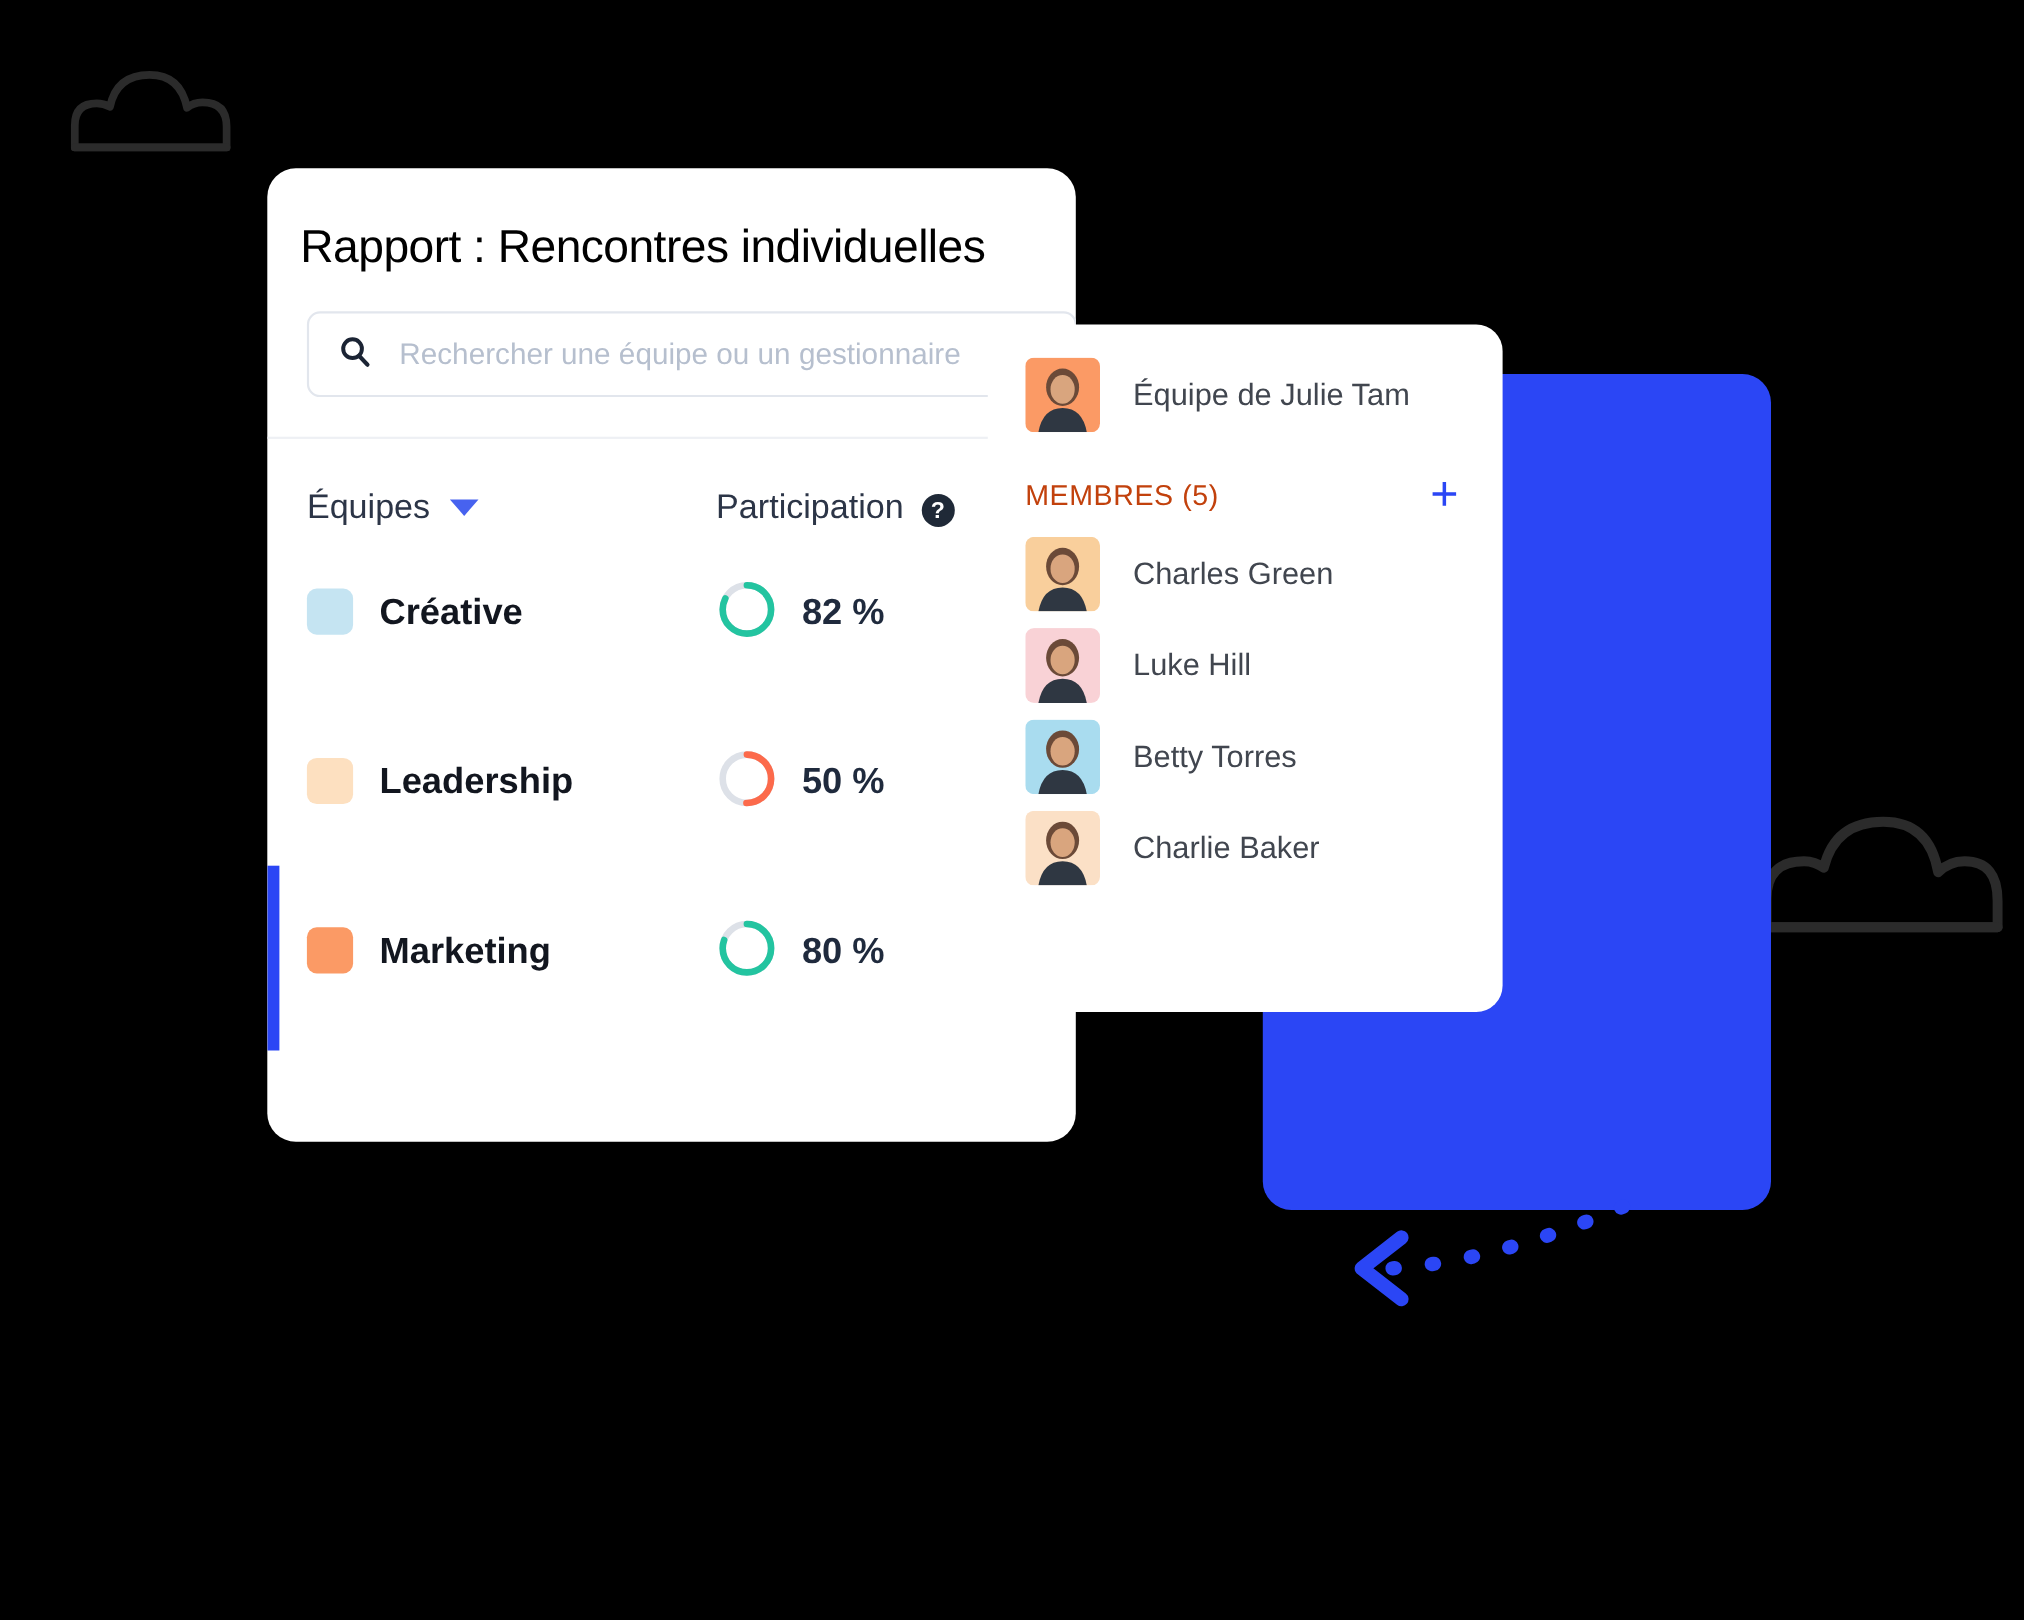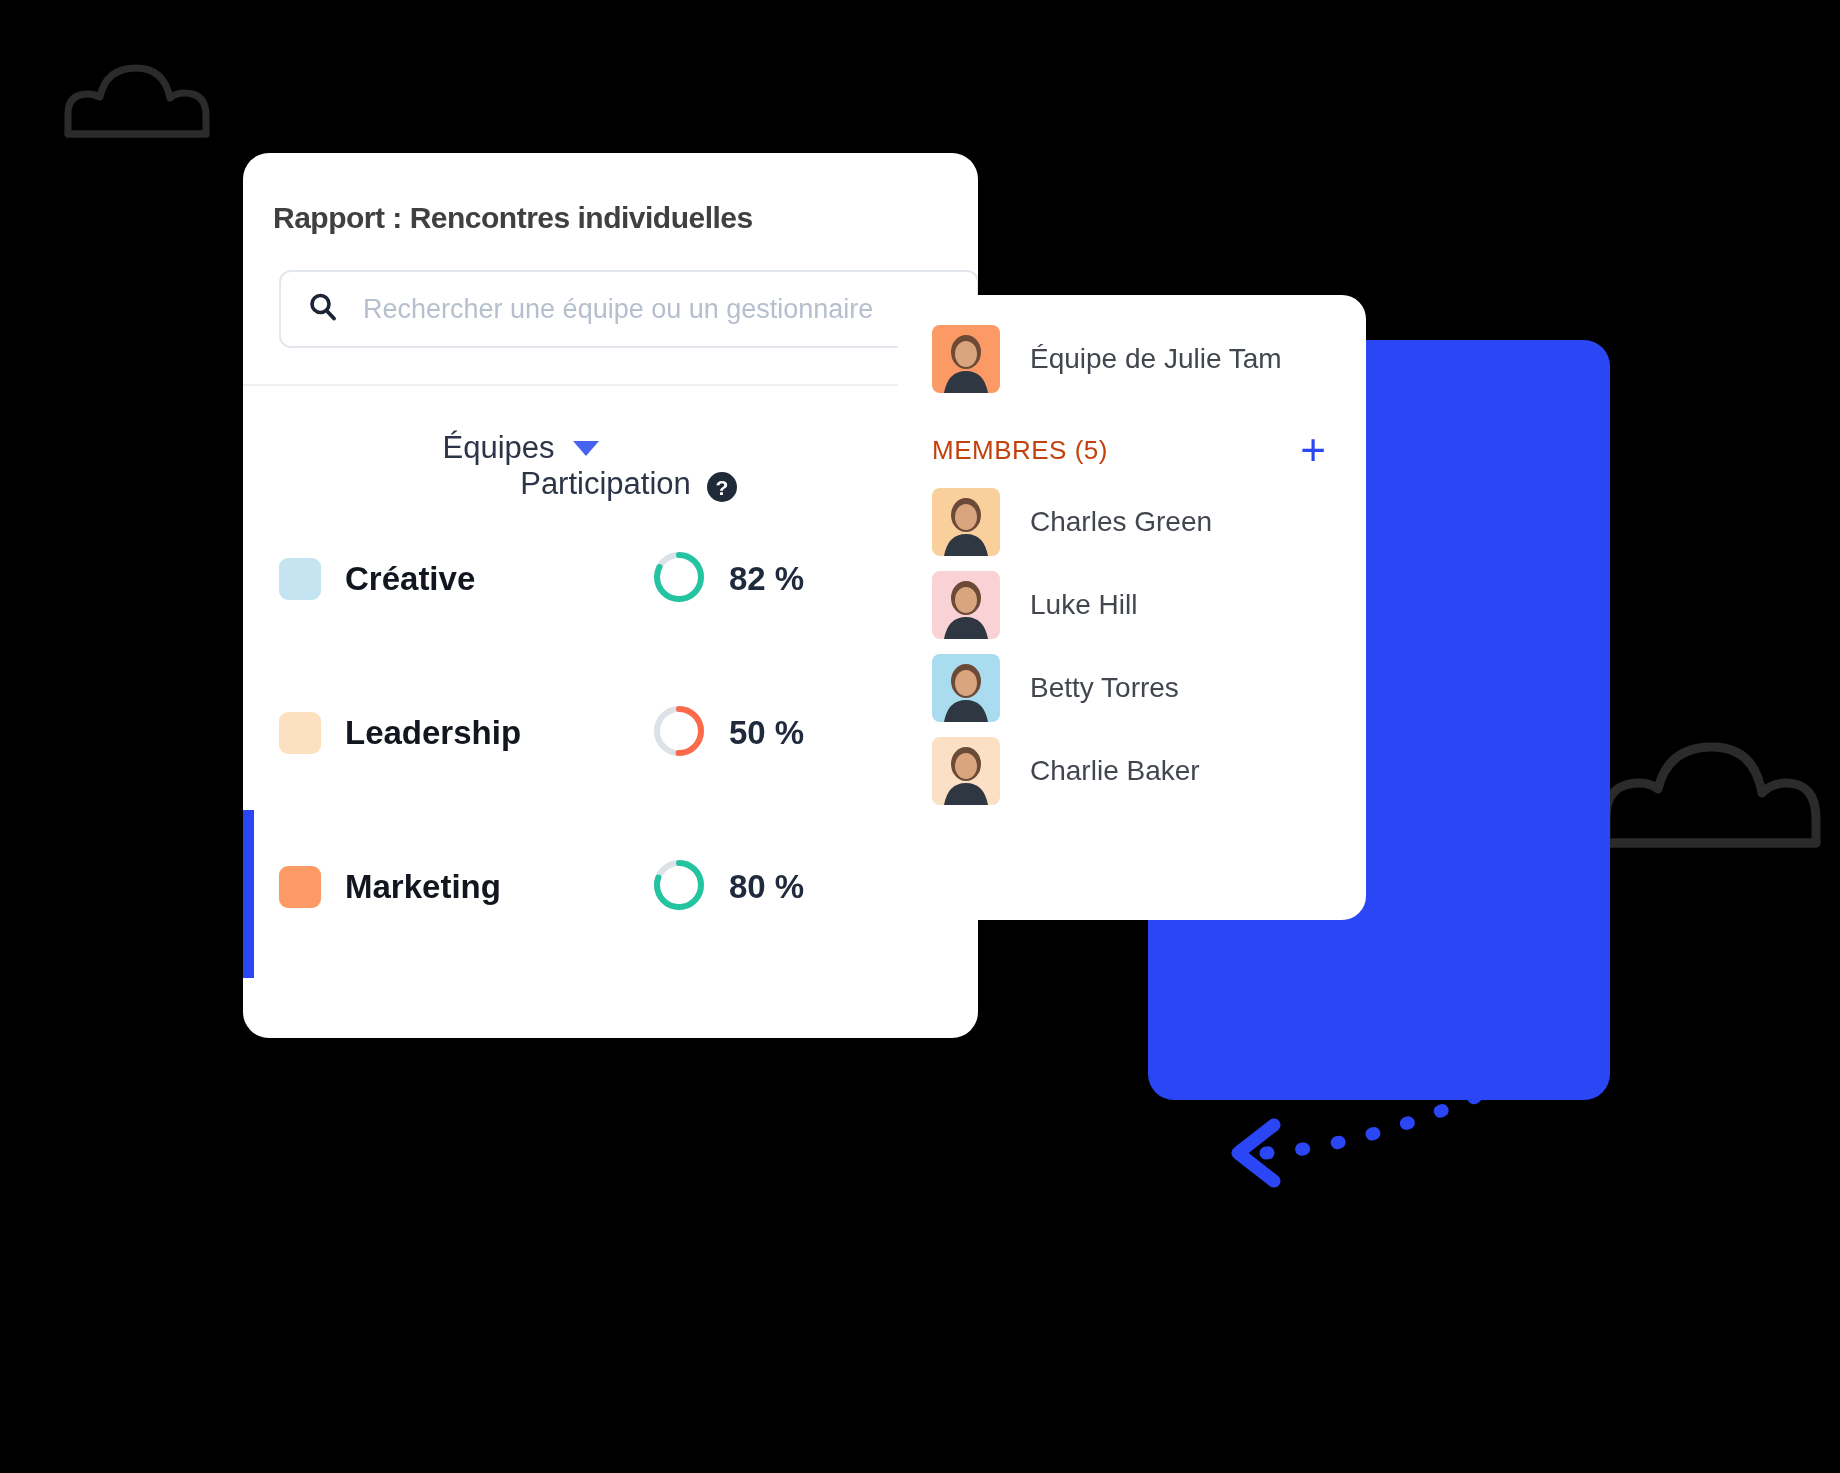--- a/index.html
+++ b/index.html
@@ -66,23 +66,23 @@
     border-radius: 26px;
     overflow: hidden;
   }
 
   .report-head {
     padding: 48px 30px 0 30px;
     text-align: left;
   }
 
   .report-title {
-    font-size: 30px;
-    font-weight: 700;
-    color: #404040;
+    font-size: 42px;
+    font-weight: 400;
+    color: #000000;
     letter-spacing: -0.5px;
     white-space: nowrap;
     line-height: 1.1;
   }
 
   .report-sub {
     margin-top: 20px;
     font-size: 26px;
     color: #5b6478;
     text-align: center;
@@ -119,21 +119,20 @@
     height: 2px;
     background: #eef0f4;
     width: 100%;
   }
 
   
   .table-head {
     display: flex;
     align-items: center;
     padding: 44px 0 0 36px;
-    flex-direction: column;
   }
   .col-teams  { width: 372px; display: flex; align-items: center; gap: 18px; }
   .col-part   { display: flex; align-items: flex-end; gap: 16px; }
 
   .th-text {
     font-size: 31px;
     color: #2c3547;
     font-weight: 400;
   }
 

